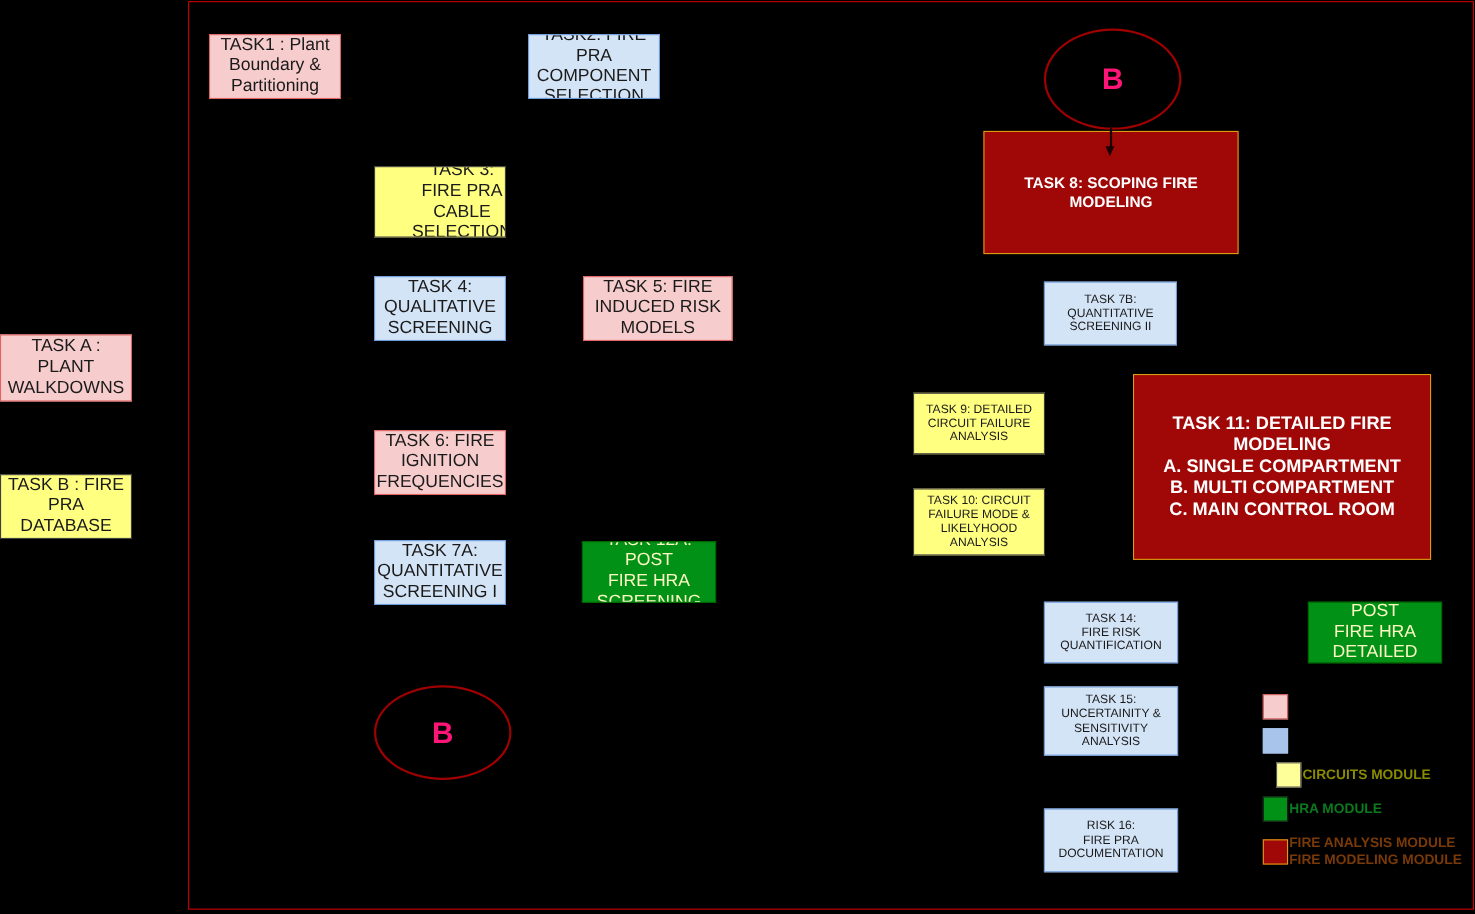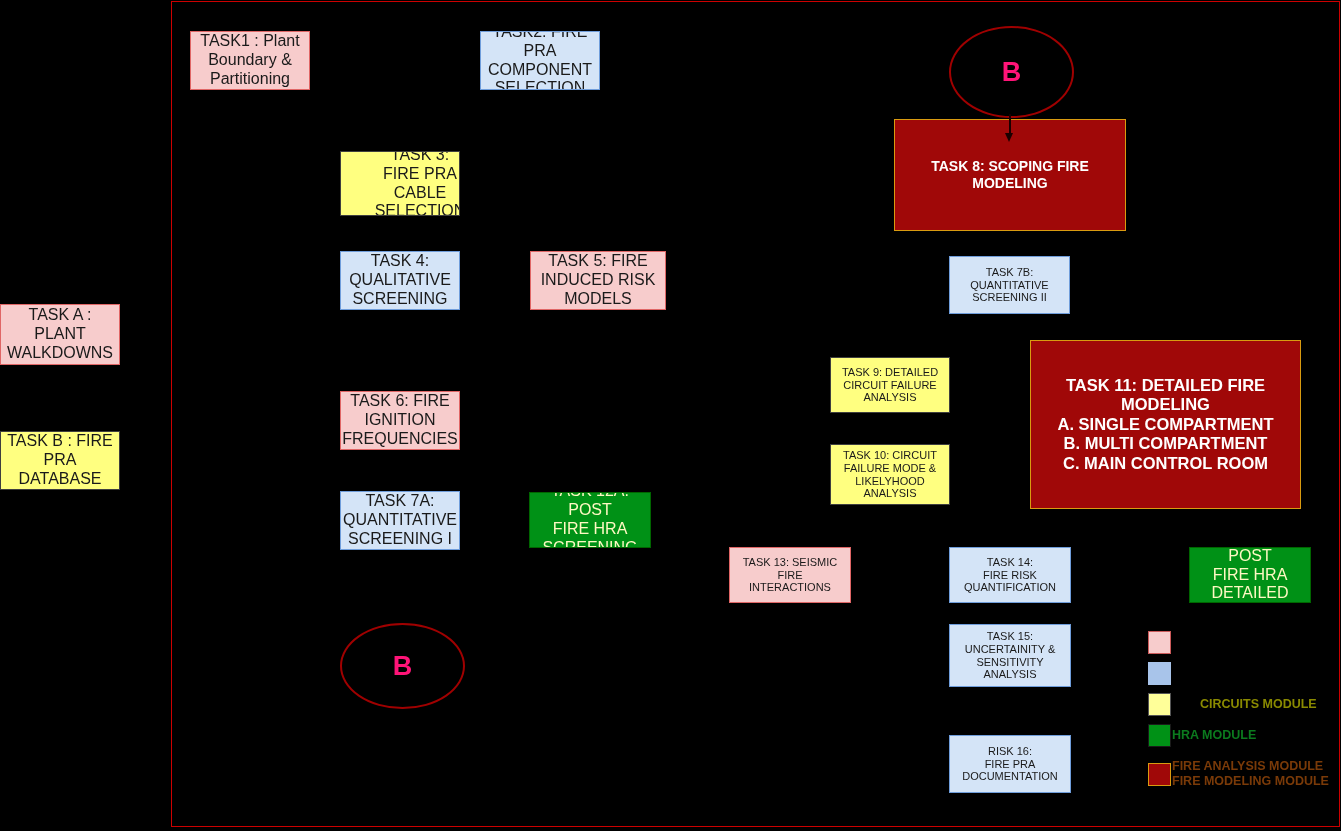--- a/index.html
+++ b/index.html
@@ -115,23 +115,20 @@
 C. MAIN CONTROL ROOM</div>
 
   <div class="node green s12" style="left:529px;top:492px;width:122px;height:56px;">TASK 12A: POST
 FIRE HRA
 SCREENING</div>
 
   <div class="node green s12" style="left:1189px;top:547px;width:122px;height:56px;">TASK 12A: POST
 FIRE HRA DETAILED
 &amp; RECOVERY</div>
 
-  <div class="node pink s11" style="left:729px;top:547px;width:122px;height:56px;">TASK 13: SEISMIC
-FIRE
-INTERACTIONS</div>
 
   <div class="node blue s11" style="left:949px;top:547px;width:122px;height:56px;">TASK 14:
 FIRE RISK
 QUANTIFICATION</div>
 
   <div class="node blue s11" style="left:949px;top:624px;width:122px;height:63px;">TASK 15:
 UNCERTAINITY &amp;
 SENSITIVITY
 ANALYSIS</div>
 
@@ -155,21 +152,21 @@
     <div class="legend-row" style="left:0px;top:0px;">
       <span class="sw pink"></span>
       <span class="lg-text"></span>
     </div>
 
     <div class="legend-row" style="left:0px;top:31px;">
       <span class="sw blue"></span>
       <span class="lg-text"></span>
     </div>
 
-    <div class="legend-row" style="left:0px;top:62px;gap:28px;">
+    <div class="legend-row" style="left:12px;top:62px;">
       <span class="sw yellow"></span>
       <span class="lg-text lg-yellow">CIRCUITS MODULE</span>
     </div>
 
     <div class="legend-row" style="left:0px;top:93px;">
       <span class="sw green"></span>
       <span class="lg-text lg-green">HRA MODULE</span>
     </div>
 
     <div class="legend-row" style="left:0px;top:128px;">

